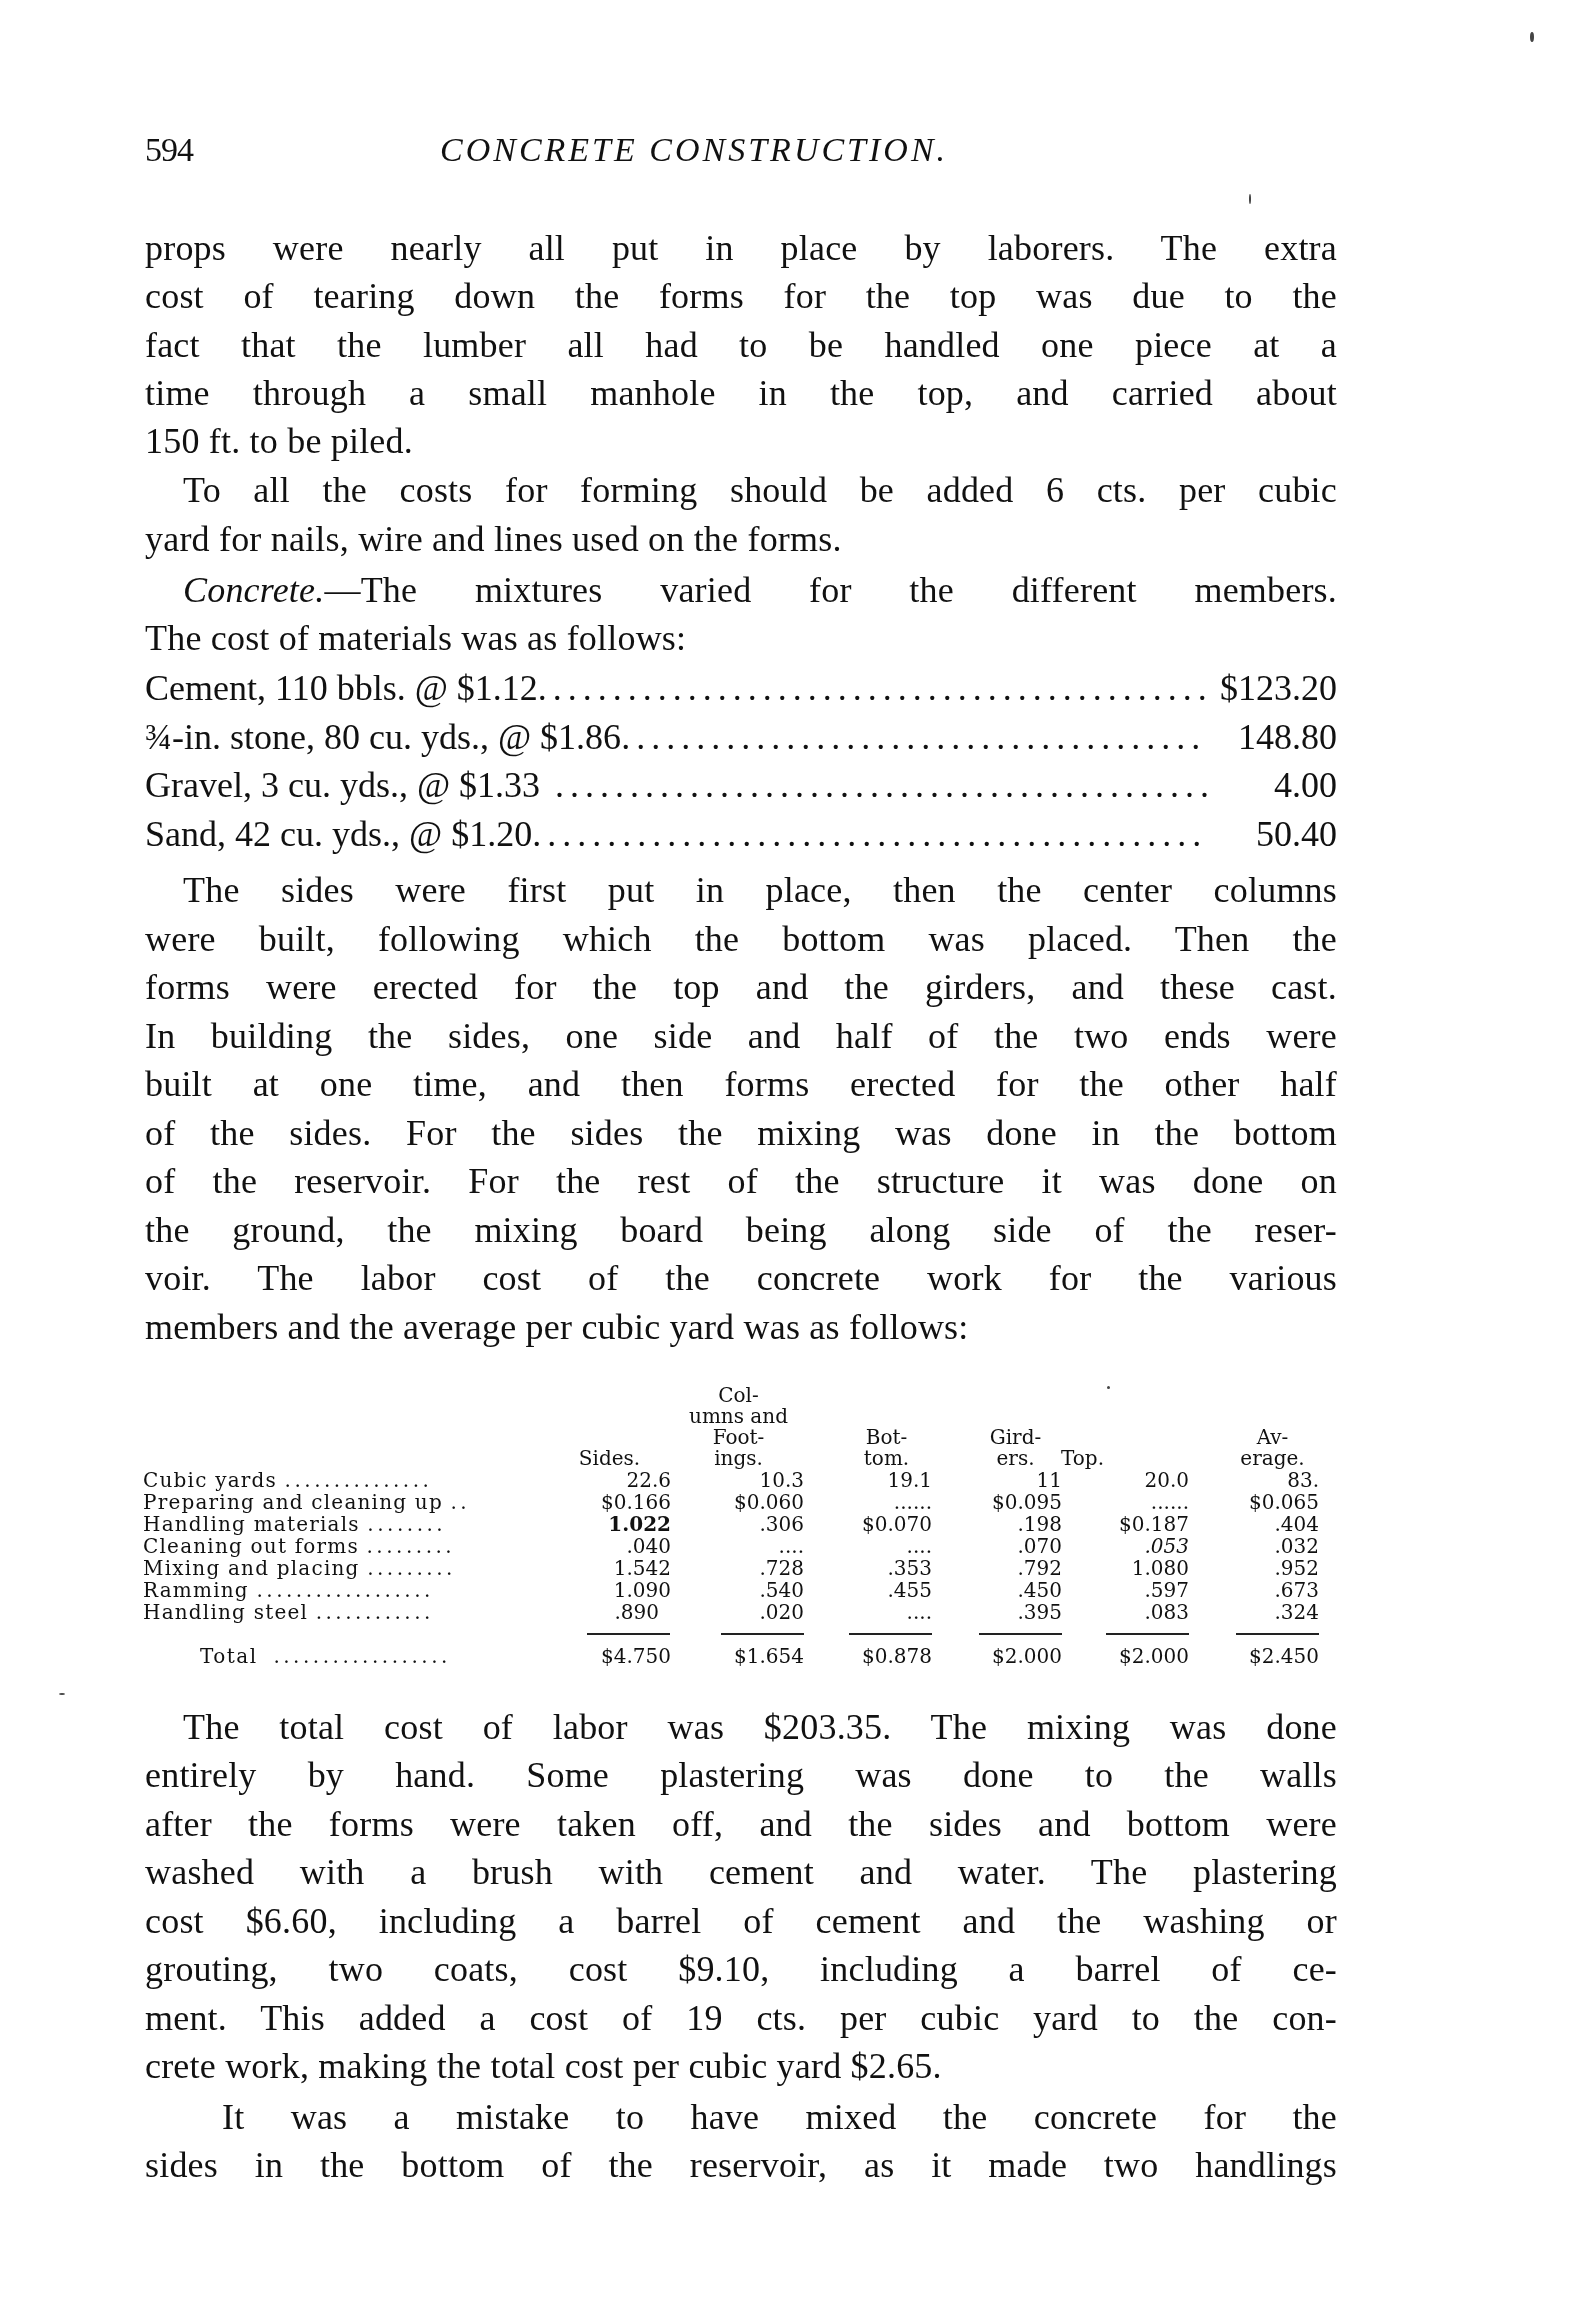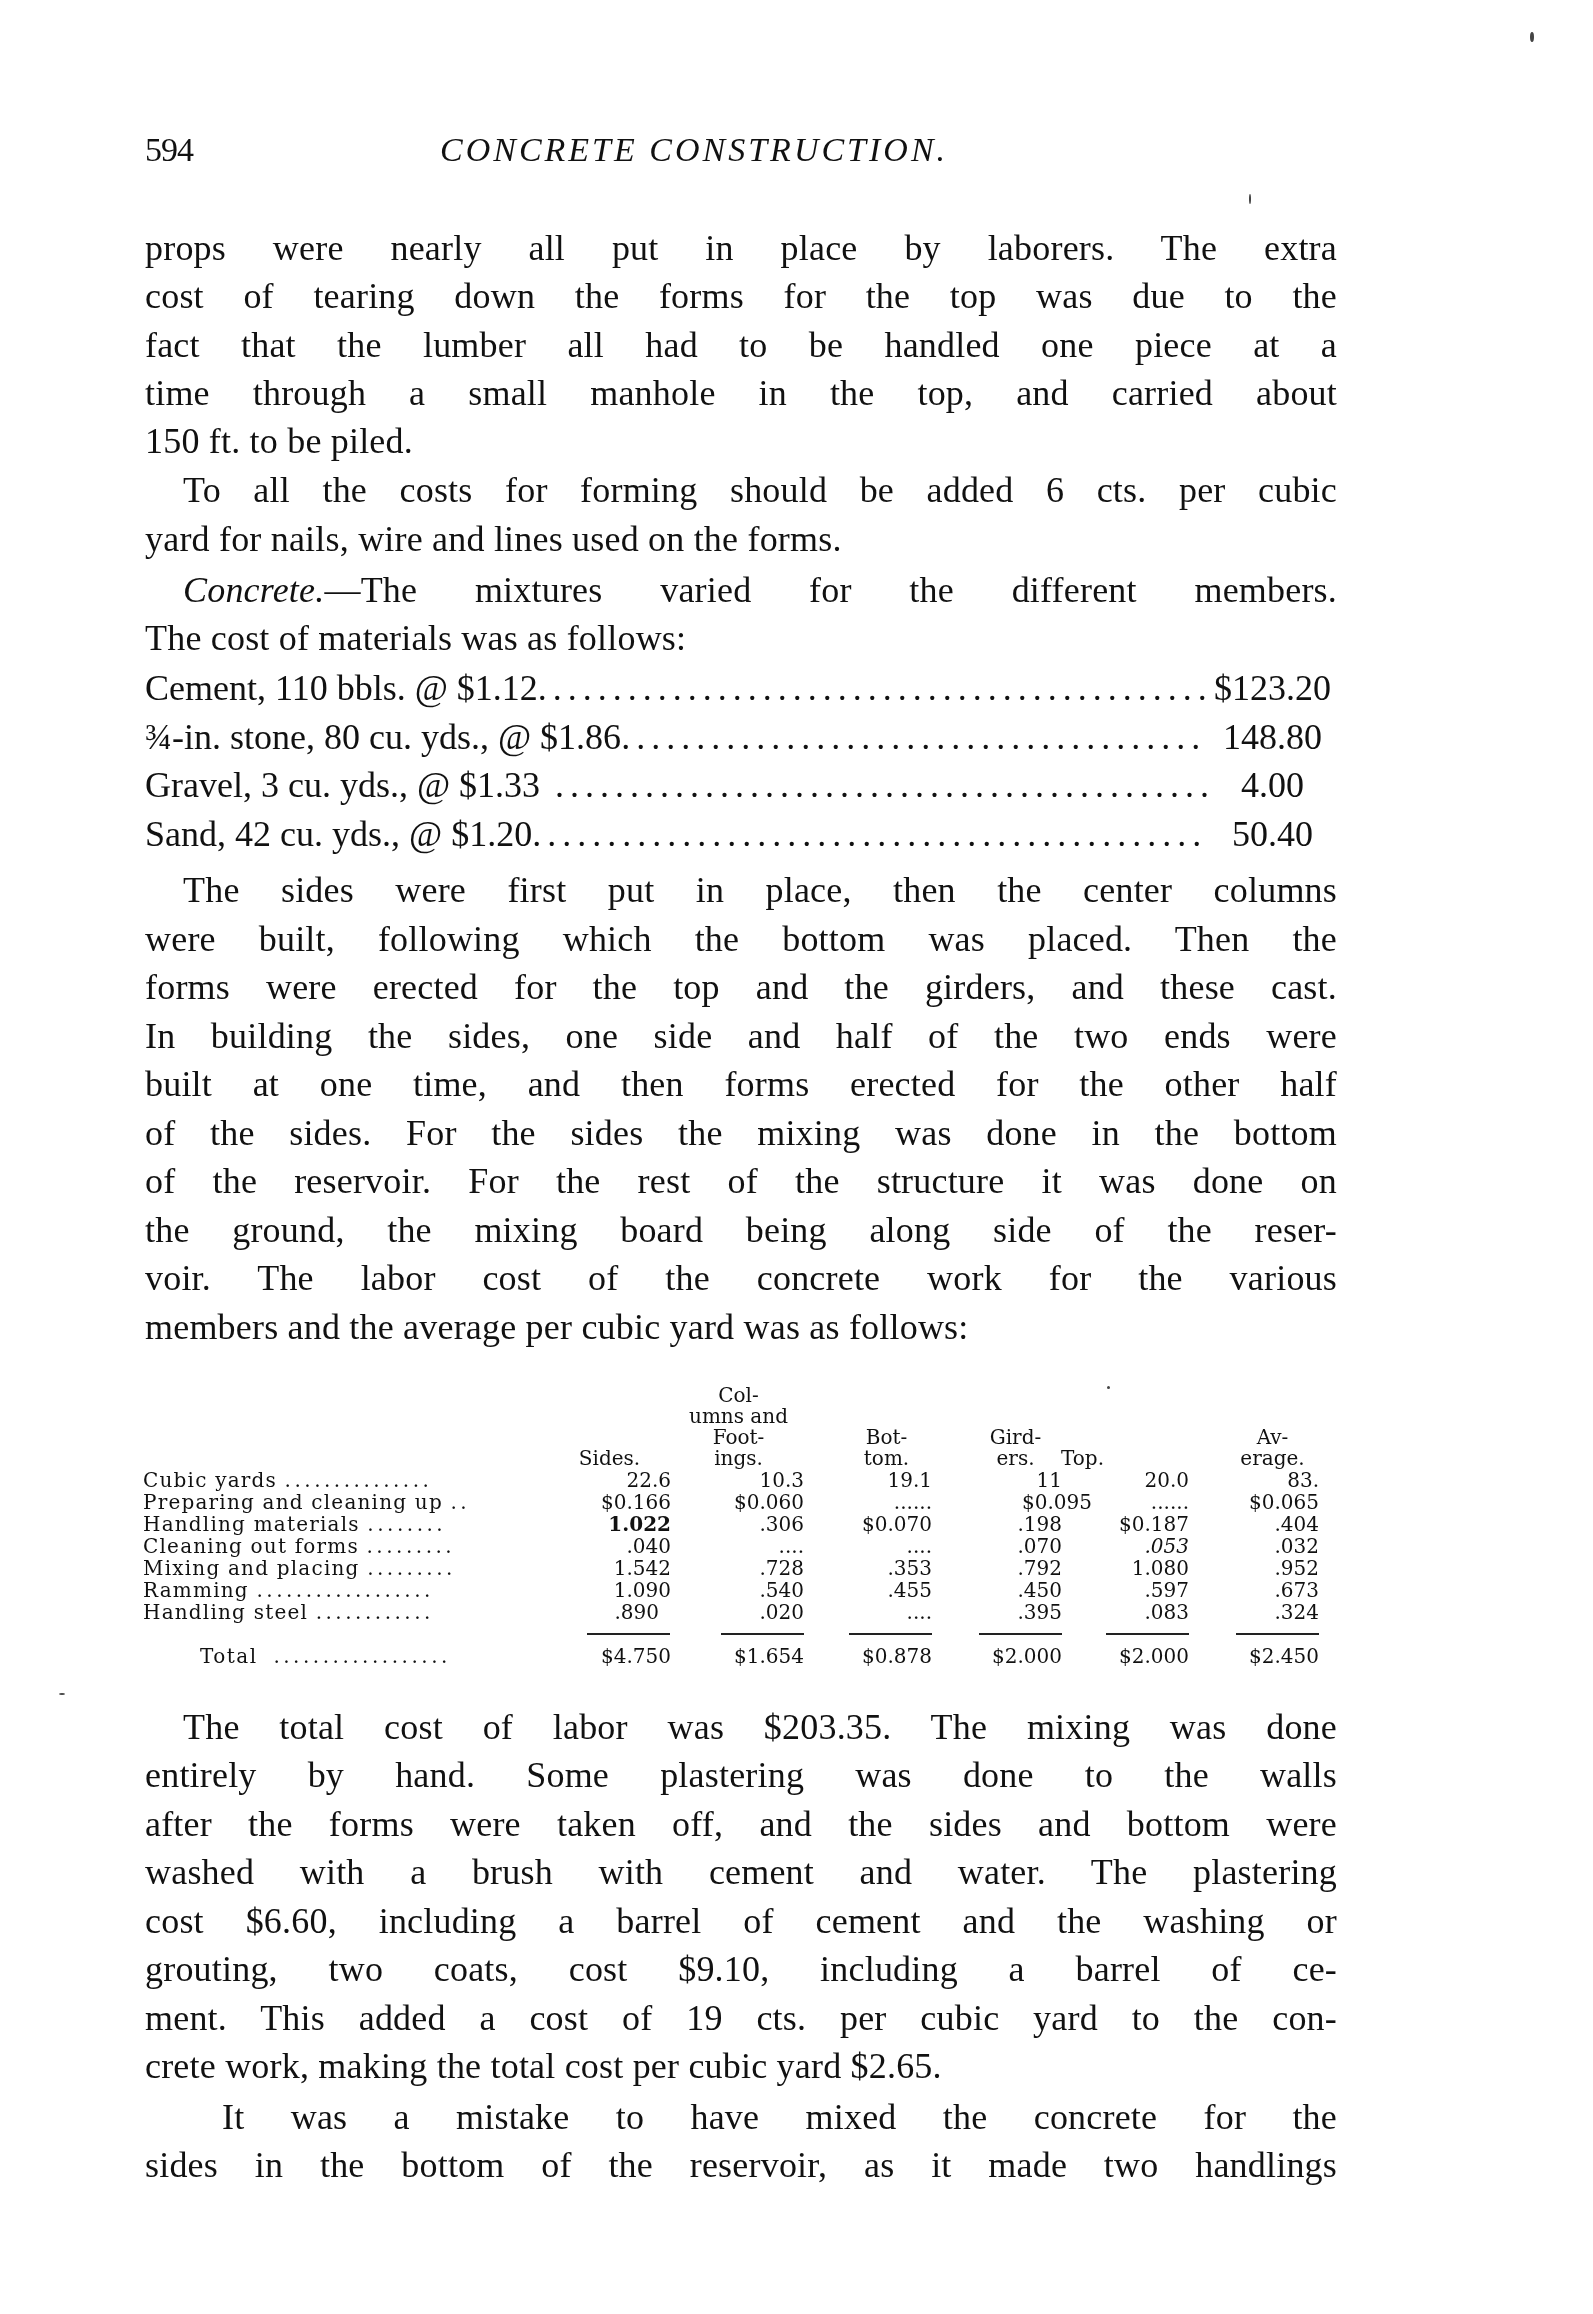--- a/index.html
+++ b/index.html
@@ -9,21 +9,21 @@
   .pnum { position:absolute; left:0; top:0; letter-spacing:-1px; }
   .running { position:absolute; left:295px; top:0; font-style:italic; letter-spacing:3px; }
   .line { position:absolute; left:145px; width:1192px; font-size:36px; line-height:48px; height:48px; white-space:nowrap; text-align:justify; text-align-last:justify; letter-spacing:0.2px; }
   .line.last { text-align-last:left; }
   .indent { padding-left:38px; box-sizing:border-box; }
   .indent2 { padding-left:77px; box-sizing:border-box; }
   .it { font-style:italic;margin-top:40px; }
   .mat { position:absolute; left:145px; width:1192px; font-size:36px; line-height:48px; height:48px; display:flex; white-space:nowrap; }
   .mat .desc { flex:0 0 auto; }
   .mat .dots { flex:1 1 auto; overflow:hidden; letter-spacing:6px; }
-  .mat .amt { flex:0 0 auto; text-align:center; min-width:129px; }
+  .mat .amt { flex:0 0 auto; text-align:right; min-width:129px; }
   .table { position:absolute; left:139px; top:1376px; width:1208px; font-family:"DejaVu Serif","Liberation Serif",serif; font-size:20px; line-height:22px; }
   .thead { position:relative; height:93px; }
   .hcell { position:absolute; bottom:0; text-align:center; line-height:21px; }
   .trow { position:relative; height:22px; white-space:nowrap; }
   .tlabel { position:absolute; left:4px; top:0; width:515px; overflow:hidden; letter-spacing:1.2px; }
   .tlabel .dd { letter-spacing:3.5px; }
   .tcell { position:absolute; top:0; text-align:right; }
   .rules { position:relative; height:22px; }
   .rule { position:absolute; top:10px; height:2px; background:#222; }
   .total { position:relative; height:26px; white-space:nowrap; }
@@ -122,21 +122,21 @@
           <div class="tcell" style="left: 697px; width: 96px;">19.1</div>
           <div class="tcell" style="left: 827px; width: 96px;">11</div>
           <div class="tcell" style="left: 954px; width: 96px;">20.0</div>
           <div class="tcell" style="left: 1084px; width: 96px;">83.</div>
         </div>
         <div class="trow">
           <div class="tlabel"><span>Preparing  and  cleaning  up</span> <span class="dd">..</span></div>
           <div class="tcell" style="left: 436px; width: 96px;">$0.166</div>
           <div class="tcell" style="left: 569px; width: 96px;">$0.060</div>
           <div class="tcell" style="left: 697px; width: 96px;">......</div>
-          <div class="tcell" style="left: 857px; width: 96px;">$0.095</div>
+          <div class="tcell" style="left: 827px; width: 96px;">$0.095</div>
           <div class="tcell" style="left: 954px; width: 96px;">......</div>
           <div class="tcell" style="left: 1084px; width: 96px;">$0.065</div>
         </div>
         <div class="trow">
           <div class="tlabel"><span>Handling  materials</span> <span class="dd">........</span></div>
           <div class="tcell" style="left: 436px; width: 96px; font-weight: bold;">1.022</div>
           <div class="tcell" style="left: 569px; width: 96px;">.306</div>
           <div class="tcell" style="left: 697px; width: 96px;">$0.070</div>
           <div class="tcell" style="left: 827px; width: 96px;">.198</div>
           <div class="tcell" style="left: 954px; width: 96px;">$0.187</div>

